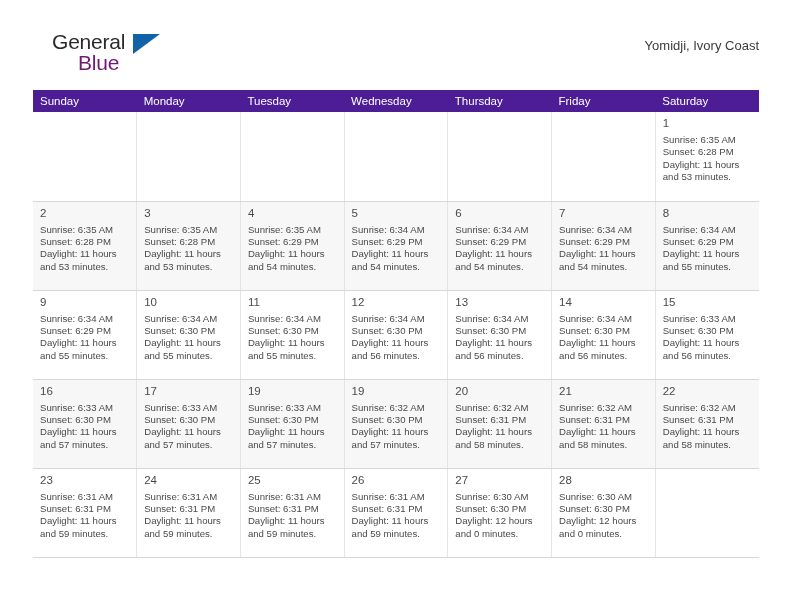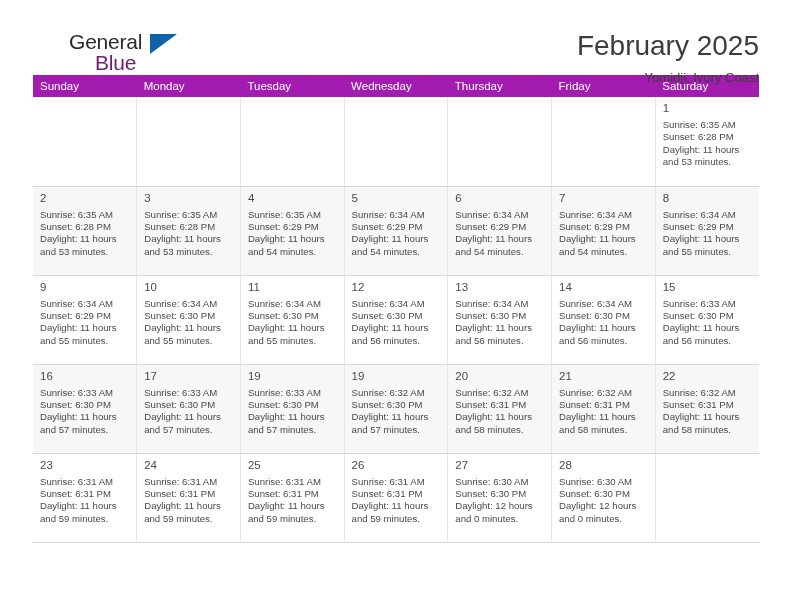--- a/index.html
+++ b/index.html
@@ -18,23 +18,22 @@
     height: 612px;
     background: #ffffff;
     padding: 0;
   }
 
   
   .header {
     display: flex;
     align-items: flex-start;
     justify-content: space-between;
-    padding: 28px 33px 0 33px;
-    height: 75px;
-    margin-left: 36px;
+    padding: 28px 33px 0 52px;
+    height: 90px;
   }
   .brand {
     position: relative;
     width: 115px;
     height: 48px;
     line-height: 1;
     user-select: none;
   }
   .brand-general {
     position: absolute;
@@ -79,21 +78,21 @@
   }
 
   
   .calendar {
     margin: 0 33px;
     width: 726px;
     border-collapse: collapse;
     table-layout: fixed;
   }
   .calendar thead th {
-    background: #a21caf;
+    background: #4c1d95;
     color: #ffffff;
     font-size: 11.5px;
     font-weight: normal;
     text-align: left;
     padding: 5px 0 5px 7px;
     height: 21px;
     border: none;
   }
   .calendar tbody td {
     vertical-align: top;
@@ -128,21 +127,20 @@
 
 <div class="page">
 
   <div class="header">
     <div class="brand">
       <span class="brand-general">General</span>
       <span class="brand-triangle"></span>
       <span class="brand-blue">Blue</span>
     </div>
     <div class="title-block">
-      <h1 class="month-title">February 2025</h1>
       <div class="location">Yomidji, Ivory Coast</div>
     </div>
   </div>
 
   <table class="calendar">
     <thead>
       <tr>
         <th>Sunday</th>
         <th>Monday</th>
         <th>Tuesday</th>

